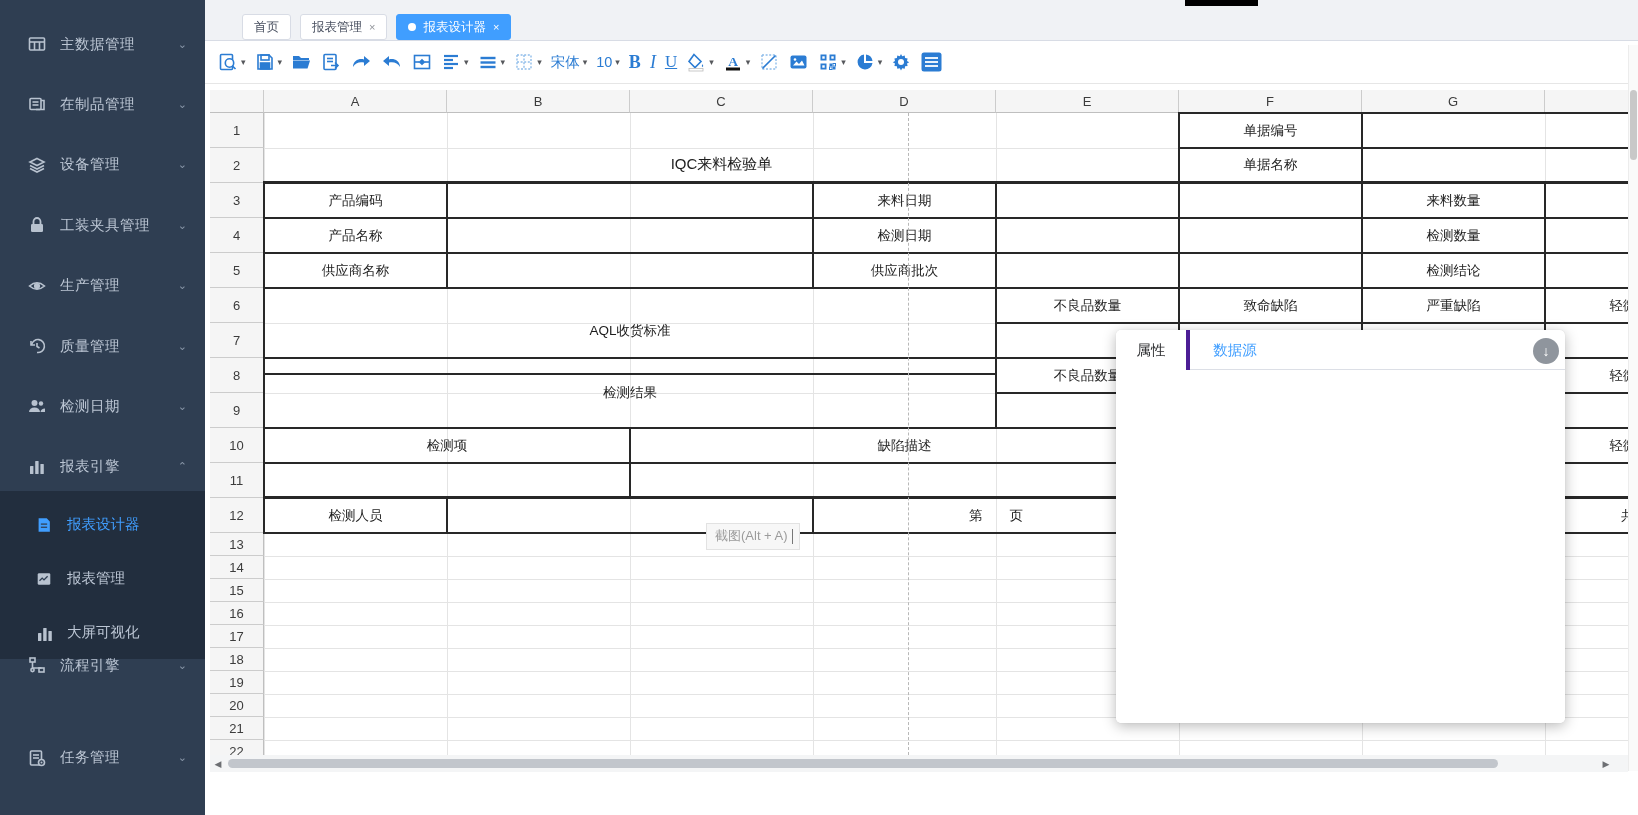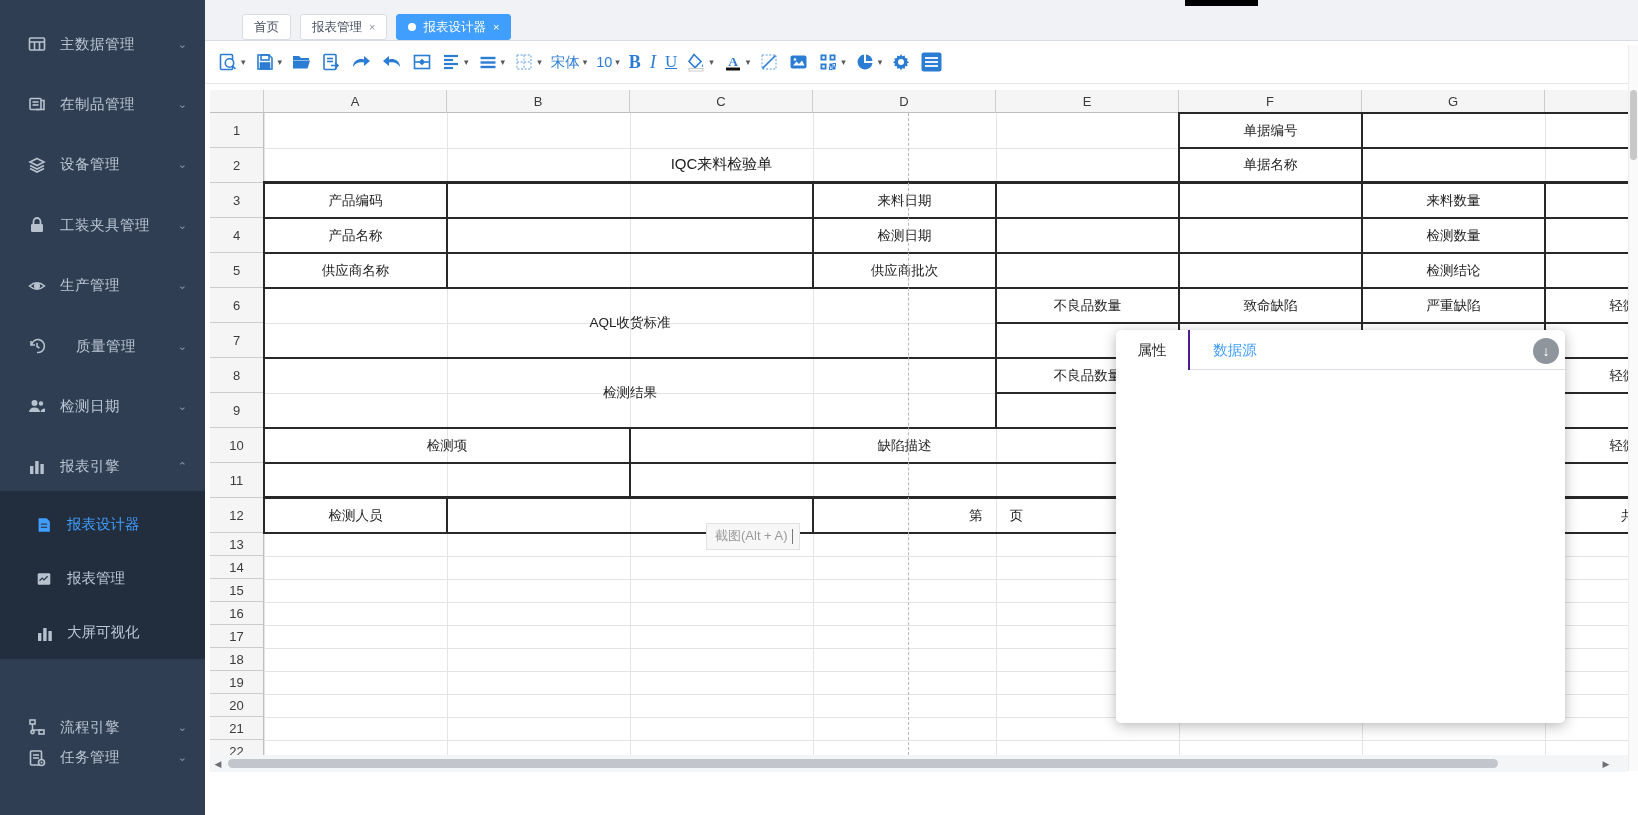--- a/index.html
+++ b/index.html
@@ -76,21 +76,21 @@
               font-size:13px; padding:3px 6px 4px 8px; display:flex; align-items:center; }
   .snip-cursor { display:inline-block; width:1px; height:15px; background:#777; margin-left:4px; }
 
   
   .panel { position:absolute; left:1116px; top:330px; width:449px; height:393px;
            background:#fff; border-radius:5px; z-index:50;
            box-shadow:0 3px 14px rgba(0,0,0,.28), 0 0 1px rgba(0,0,0,.15); }
   .panel-hdr { position:relative; height:40px; }
   .panel-hdr .hdr-line { position:absolute; left:74px; right:0; bottom:0; height:1px; background:#dcdfe6; }
   .ptab-active { position:absolute; left:0; top:0; width:74px; height:40px; background:#fff;
-                 border-right:2px solid #4c1d95; border-top-left-radius:5px;
+                 border-right:4px solid #4c1d95; border-top-left-radius:5px;
                  display:flex; align-items:center; justify-content:center;
                  color:#303133; font-size:14.5px; cursor:pointer; }
   .ptab { position:absolute; left:74px; top:0; width:90px; height:40px;
           display:flex; align-items:center; justify-content:center;
           color:#409eff; font-size:14.5px; cursor:pointer; }
   .panel-collapse { position:absolute; right:6px; top:8px; width:26px; height:26px;
                     border-radius:50%; background:#8f959d; color:#fff; display:flex;
                     align-items:center; justify-content:center; font-size:14px;
                     font-weight:bold; cursor:pointer; }
   .panel-body { position:absolute; left:0; top:41px; right:0; bottom:0; background:#fff;
@@ -164,21 +164,21 @@
       <div class="side-item" style="top: 255.6px;">
         <span class="s-icon">
           <svg width="20" height="20" viewBox="0 0 20 20" fill="none" stroke="#b8c2cf" stroke-width="1.6">
             <path d="M2.5 10 Q10 3.5 17.5 10 Q10 16.5 2.5 10 Z"></path>
             <circle cx="10" cy="10" r="2.3" fill="#b8c2cf"></circle>
           </svg>
         </span>
       <span class="s-label">生产管理</span>
       <span class="chev">⌄</span>
       </div>
-      <div class="side-item" style="top: 316px; gap: 16px;">
+      <div class="side-item" style="top: 316px;">
         <span class="s-icon">
           <svg width="20" height="20" viewBox="0 0 20 20" fill="none" stroke="#b8c2cf" stroke-width="1.6">
             <path d="M4 5 v4 h4"></path>
             <path d="M4.5 9 A6.5 6.5 0 1 1 10 16.5"></path>
             <path d="M10 7 v3.5 l2.5 1.5"></path>
           </svg>
         </span>
       <span class="s-label">质量管理</span>
       <span class="chev">⌄</span>
       </div>
@@ -223,21 +223,21 @@
         </div>
         <div class="sub-item" style="top: 114px;">
           <span class="s-icon"><svg width="20" height="20" viewBox="0 0 20 20" fill="#b8c2cf">
               <rect x="3" y="9" width="3.4" height="8" rx="0.6"></rect>
               <rect x="8.2" y="4" width="3.4" height="13" rx="0.6"></rect>
               <rect x="13.4" y="7" width="3.4" height="10" rx="0.6"></rect>
             </svg></span>
           <span class="s-label">大屏可视化</span>
         </div>
       </div>
-      <div class="side-item" style="top: 697px;">
+      <div class="side-item" style="top: 635px;">
         <span class="s-icon">
           <svg width="20" height="20" viewBox="0 0 20 20" fill="none" stroke="#b8c2cf" stroke-width="1.6">
             <rect x="3" y="3" width="5" height="4"></rect>
             <rect x="12" y="13" width="5" height="4"></rect>
             <path d="M5.5 7 v6 h9"></path>
             <circle cx="5.5" cy="15" r="1.6"></circle>
           </svg>
         </span>
       <span class="s-label">流程引擎</span>
       <span class="chev">⌄</span>
@@ -549,21 +549,21 @@
         <div class="fcell" style="left:968px;top:127px;width:185px;height:37px"></div>
         <div class="fcell" style="left:1151px;top:127px;width:185px;height:37px">检测数量</div>
         <div class="fcell" style="left:1334px;top:127px;width:185px;height:37px"></div>
         <div class="fcell" style="left:53px;top:162px;width:185px;height:37px">供应商名称</div>
         <div class="fcell" style="left:236px;top:162px;width:368px;height:37px"></div>
         <div class="fcell" style="left:602px;top:162px;width:185px;height:37px">供应商批次</div>
         <div class="fcell" style="left:785px;top:162px;width:185px;height:37px"></div>
         <div class="fcell" style="left:968px;top:162px;width:185px;height:37px"></div>
         <div class="fcell" style="left:1151px;top:162px;width:185px;height:37px">检测结论</div>
         <div class="fcell" style="left:1334px;top:162px;width:185px;height:37px"></div>
-        <div class="fcell" style="left:53px;top:197px;width:734px;height:72px">AQL收货标准</div>
+        <div class="fcell" style="left:53px;top:197px;width:734px;height:88px">AQL收货标准</div>
         <div class="fcell" style="left:785px;top:197px;width:185px;height:37px">不良品数量</div>
         <div class="fcell" style="left:968px;top:197px;width:185px;height:37px">致命缺陷</div>
         <div class="fcell" style="left:1151px;top:197px;width:185px;height:37px">严重缺陷</div>
         <div class="fcell" style="left:1334px;top:197px;width:185px;height:37px">轻微缺陷</div>
         <div class="fcell" style="left:785px;top:232px;width:185px;height:37px"></div>
         <div class="fcell" style="left:968px;top:232px;width:185px;height:37px"></div>
         <div class="fcell" style="left:1151px;top:232px;width:185px;height:37px"></div>
         <div class="fcell" style="left:1334px;top:232px;width:185px;height:37px"></div>
         <div class="fcell" style="left:53px;top:267px;width:734px;height:72px">检测结果</div>
         <div class="fcell" style="left:785px;top:267px;width:185px;height:37px">不良品数量</div>

